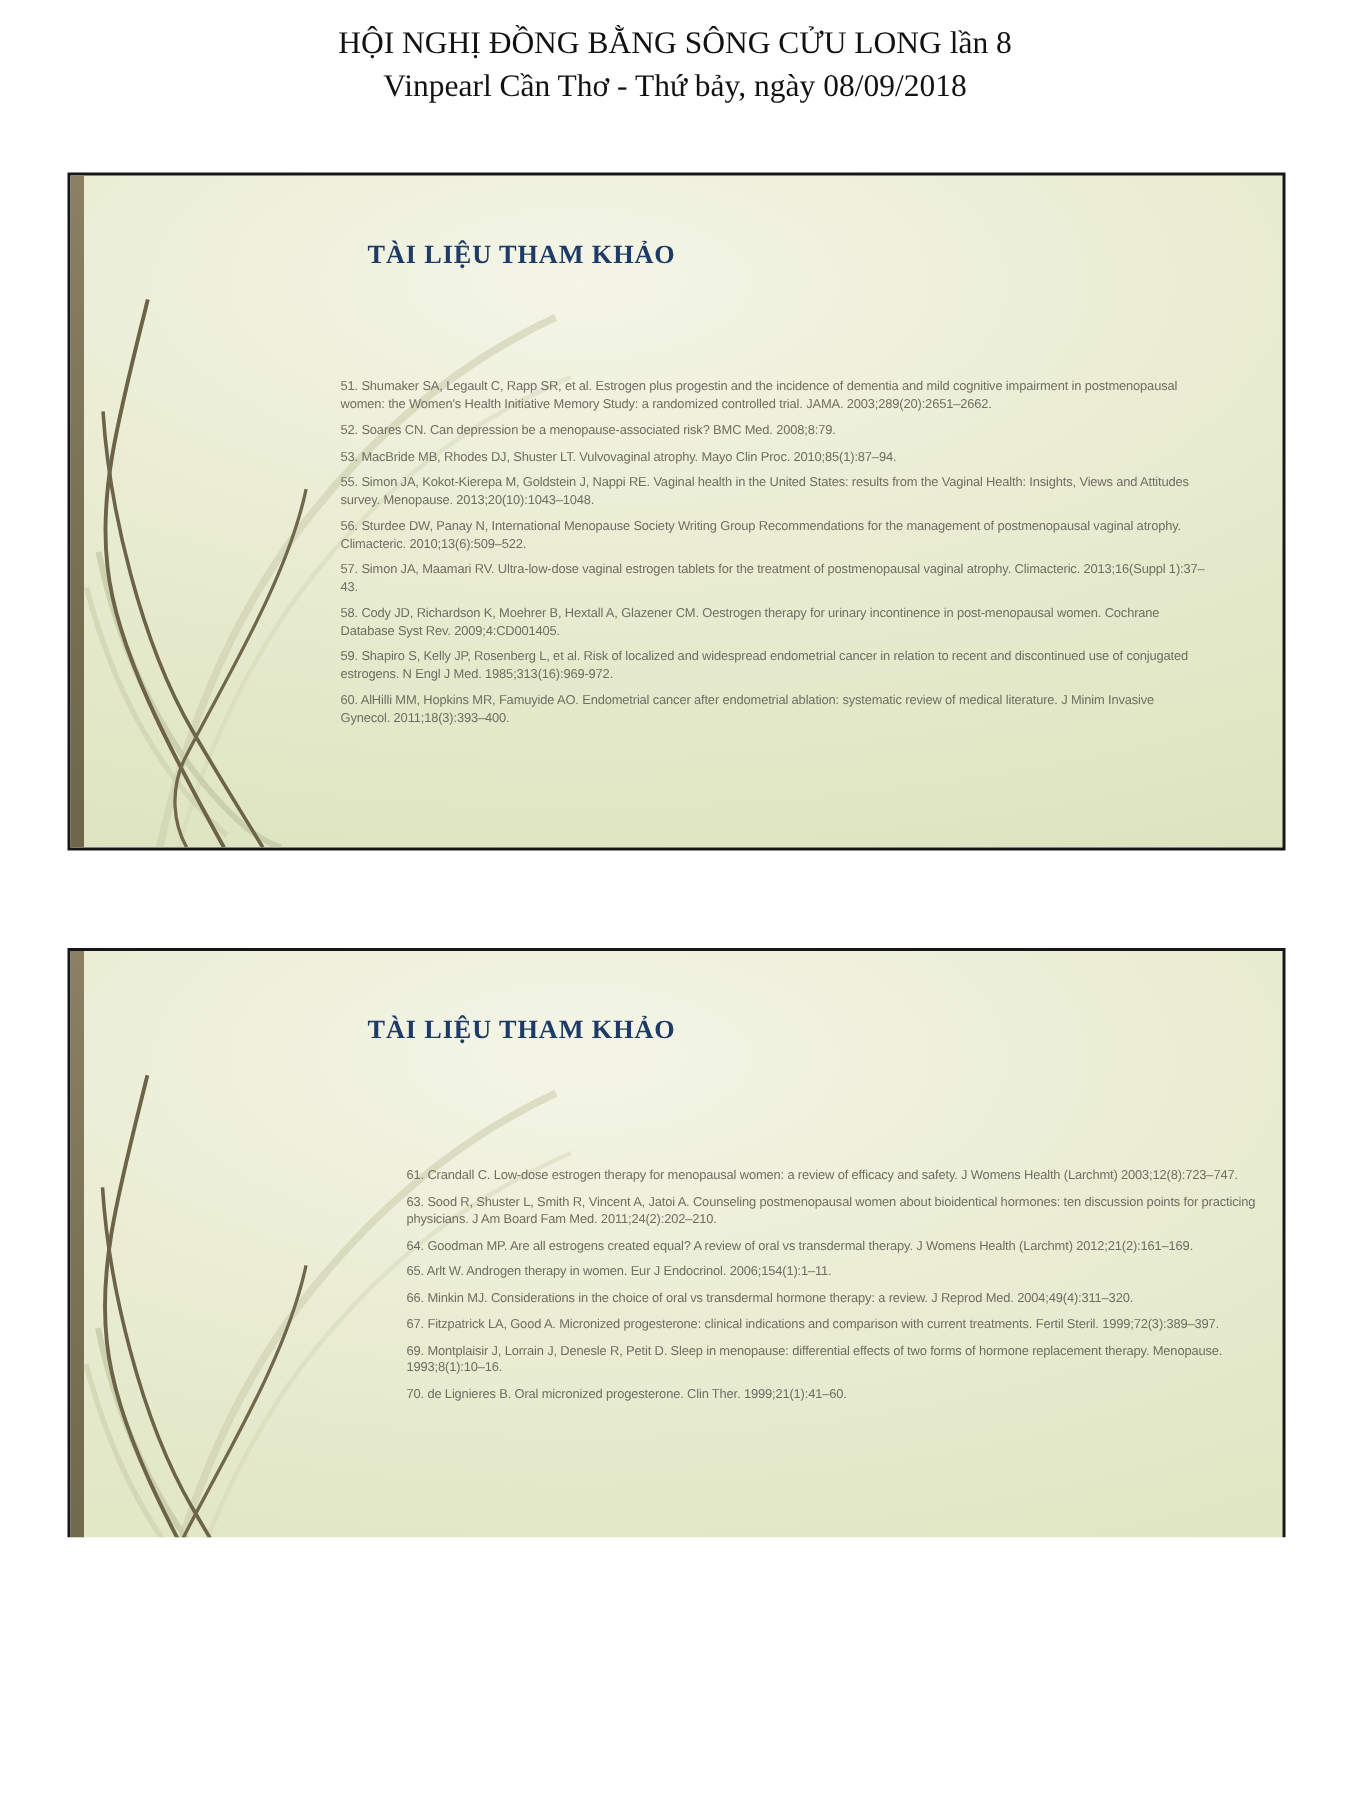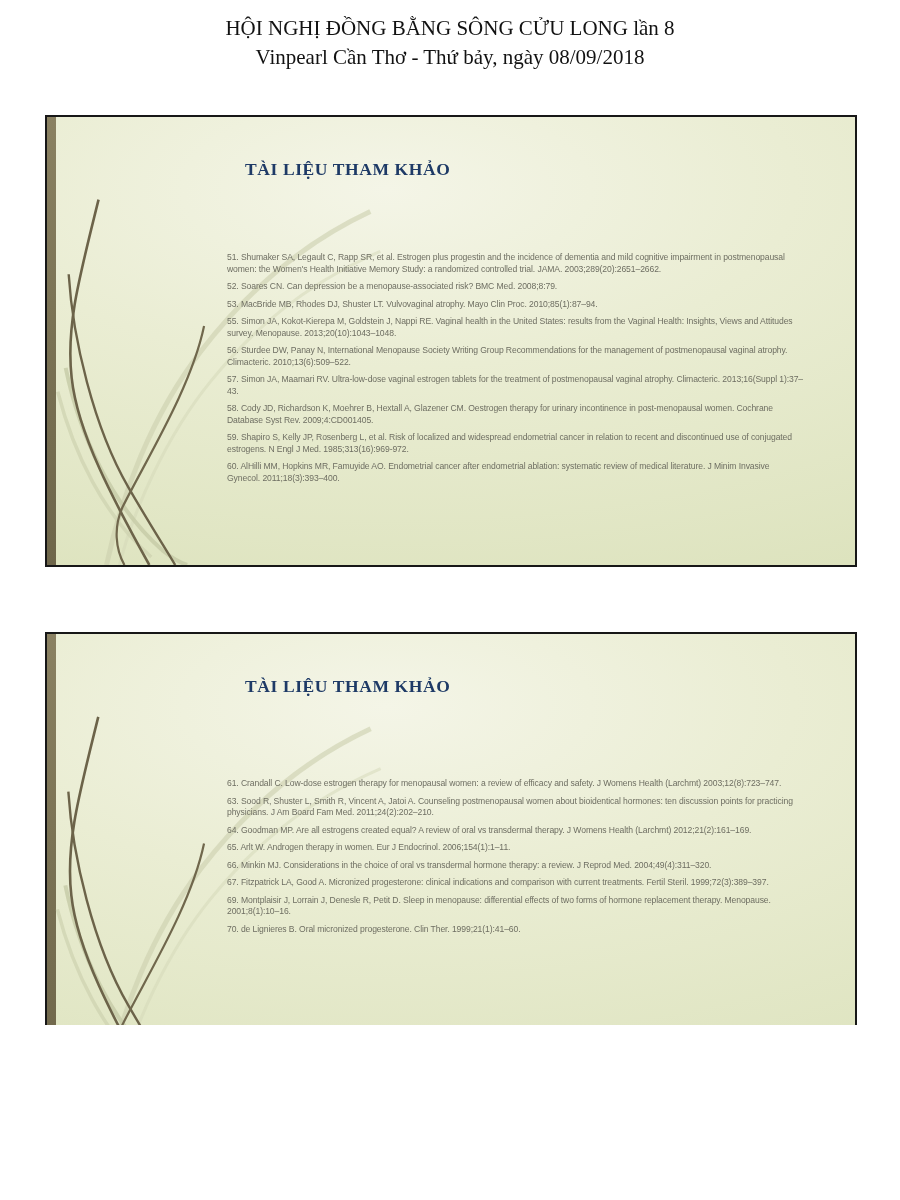--- a/index.html
+++ b/index.html
@@ -63,21 +63,21 @@
     letter-spacing: 0.6px;
     color: #1e3a66;
     white-space: nowrap;
   }
   .ref-block {
     position: absolute;
     left: 180px;
     width: 576px;
   }
   #slide-1 .ref-block { top: 135px; }
-  #slide-2 .ref-block { top: 144px; }
+  #slide-2 .ref-block { top: 144px; margin-left: 44px; }
   .ref {
     margin: 0 0 6px 0;
     font-size: 8.6px;
     line-height: 11.5px;
     letter-spacing: -0.1px;
     color: #6e6e62;
   }
   .page-number {
     position: absolute;
     top: 1190px;
@@ -136,20 +136,20 @@
       <path d="M 153 210 C 140 272 96 342 71 392 C 62 412 64 434 73 450" fill="none" stroke="#70674c" stroke-width="2.2"></path>
     </svg>
     <div class="slide-title">TÀI LIỆU THAM KHẢO</div>
     <div class="ref-block">
         <p class="ref">61. Crandall C. Low-dose estrogen therapy for menopausal women: a review of efficacy and safety. J Womens Health (Larchmt) 2003;12(8):723–747.</p>
         <p class="ref">63. Sood R, Shuster L, Smith R, Vincent A, Jatoi A. Counseling postmenopausal women about bioidentical hormones: ten discussion points for practicing physicians. J Am Board Fam Med. 2011;24(2):202–210.</p>
         <p class="ref">64. Goodman MP. Are all estrogens created equal? A review of oral vs transdermal therapy. J Womens Health (Larchmt) 2012;21(2):161–169.</p>
         <p class="ref">65. Arlt W. Androgen therapy in women. Eur J Endocrinol. 2006;154(1):1–11.</p>
         <p class="ref">66. Minkin MJ. Considerations in the choice of oral vs transdermal hormone therapy: a review. J Reprod Med. 2004;49(4):311–320.</p>
         <p class="ref">67. Fitzpatrick LA, Good A. Micronized progesterone: clinical indications and comparison with current treatments. Fertil Steril. 1999;72(3):389–397.</p>
-        <p class="ref">69. Montplaisir J, Lorrain J, Denesle R, Petit D. Sleep in menopause: differential effects of two forms of hormone replacement therapy. Menopause. 2001;8(1):10–16.</p>
+        <p class="ref">69. Montplaisir J, Lorrain J, Denesle R, Petit D. Sleep in menopause: differential effects of two forms of hormone replacement therapy. Menopause. 1993;8(1):10–16.</p>
         <p class="ref">70. de Lignieres B. Oral micronized progesterone. Clin Ther. 1999;21(1):41–60.</p>
       </div>
   </div>
 
   <div class="page-number">43</div>
 
 </div>
 
 </body></html>

